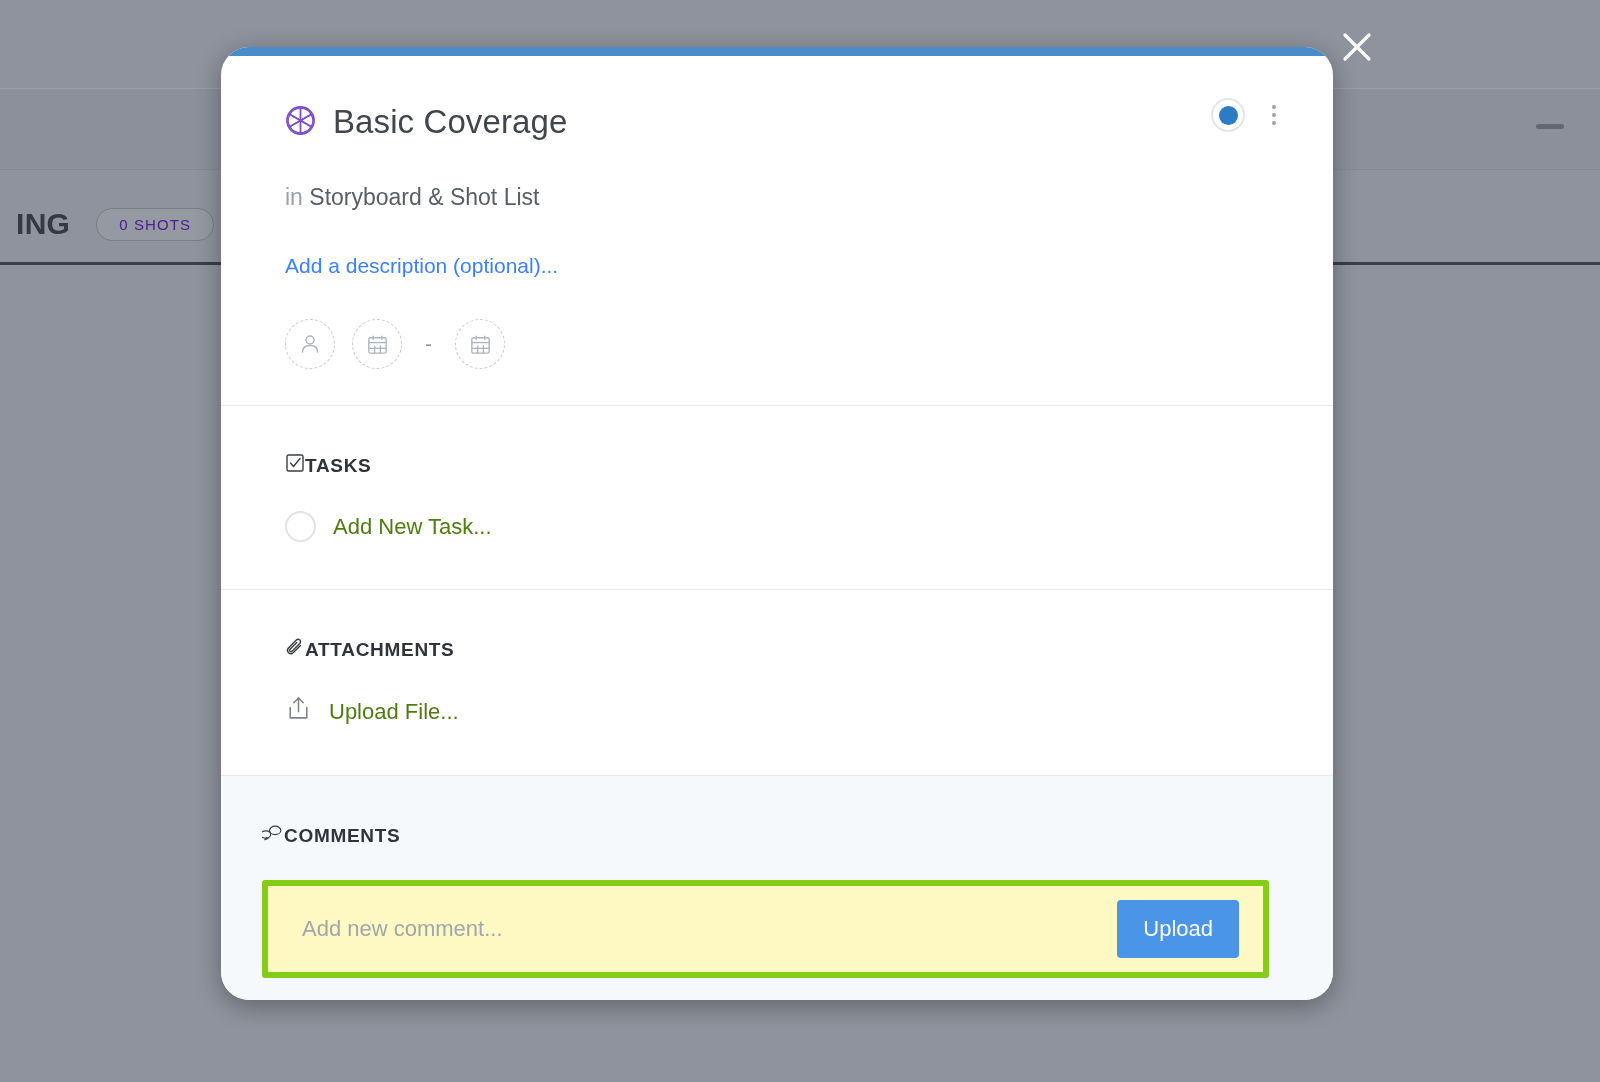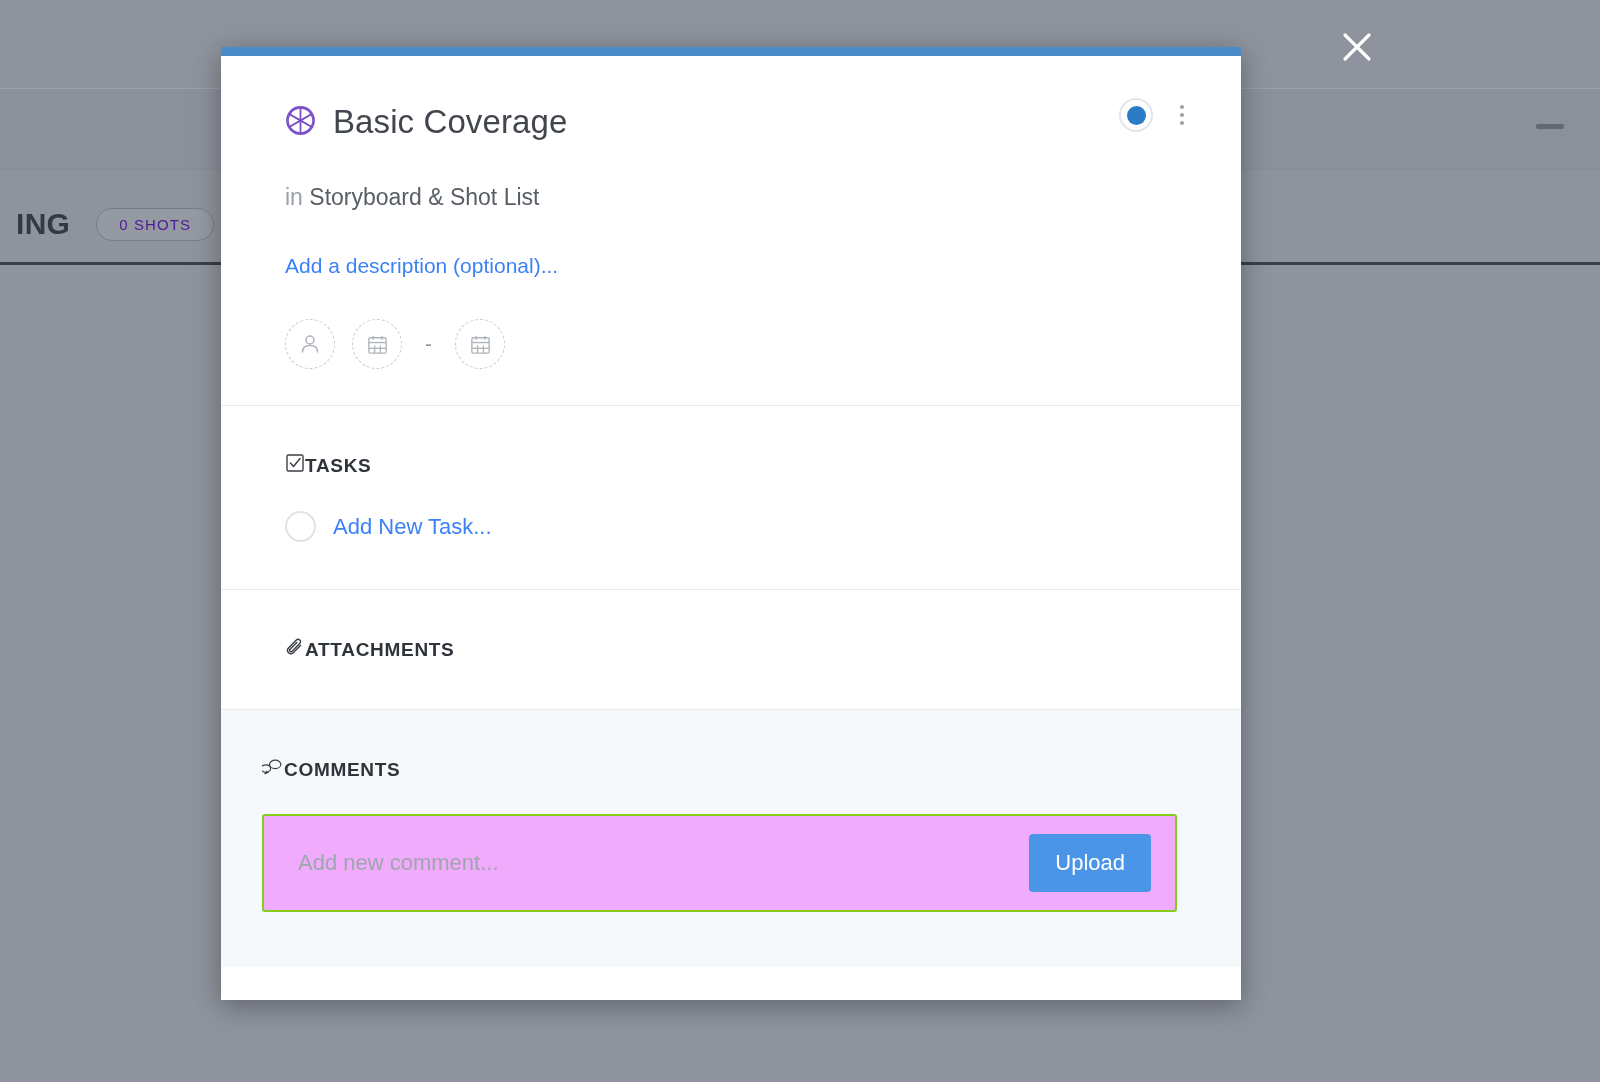--- a/index.html
+++ b/index.html
@@ -87,26 +87,27 @@
     cursor: pointer;
     z-index: 40;
   }
   #close-btn svg { display: block; }
 
   
   #modal {
     position: absolute;
     left: 221px;
     top: 47px;
-    width: 1020px;
+    width: 1112px;
     height: 953px;
     background: #ffffff;
     box-shadow: 0 6px 26px rgba(0,0,0,0.33);
     overflow: hidden;
     z-index: 30;
+    border-radius: 28px;
   }
 
   #modal-accent {
     height: 9px;
     width: 100%;
     background: #4a8cc7;
   }
 
   
   .top-section {
@@ -232,43 +233,43 @@
     letter-spacing: .7px;
     color: #2f343b;
   }
 
   .section-row {
     margin-top: 33px;
     display: flex;
     align-items: center;
     gap: 17px;
     font-size: 22px;
-    color: #3b82f6;
+    color: #4d7c0f;
     cursor: pointer;
   }
 
   .task-circle {
     width: 31px;
     height: 31px;
     border-radius: 50%;
     border: 2px solid #dfe3e7;
     flex: 0 0 auto;
   }
 
   
   #comments-section {
     background: #f6f9fc;
     padding: 47px 64px 55px 41px;
     min-height: 245px;
   }
 
   #comment-box {
     margin-top: 32px;
-    background: #f0abfc;
-    border: 2px solid #84cc16;
+    background: #fef9c3;
+    border: 6px solid #84cc16;
     border-radius: 3px;
     height: 98px;
     display: flex;
     align-items: center;
     justify-content: space-between;
     padding: 0 24px 0 34px;
   }
 
   #comment-input {
     border: none;
@@ -417,20 +418,30 @@
 
   <div class="section">
     <div class="section-head">
       <span>
         <svg width="20" height="20" viewBox="0 0 20 20" fill="none" stroke="#3a3f46" stroke-width="1.4" stroke-linecap="round">
           <path d="M15.5 8.5 L8.2 15.8 A3.4 3.4 0 0 1 3.4 11 L11.4 3 A2.4 2.4 0 0 1 14.8 6.4 L7 14.2 A1.4 1.4 0 0 1 5 12.2 L11.8 5.4"></path>
         </svg>
       </span>
       <span>ATTACHMENTS</span>
     </div>
+    <div class="section-row">
+      <span>
+        <svg width="27" height="27" viewBox="0 0 26 26" fill="none" stroke="#7e848c" stroke-width="1.5" stroke-linecap="round" stroke-linejoin="round">
+          <path d="M5 12 L5 22 L21 22 L21 12"></path>
+          <line x1="13" y1="3" x2="13" y2="16"></line>
+          <path d="M8.5 7.5 L13 3 L17.5 7.5"></path>
+        </svg>
+      </span>
+      <span>Upload File...</span>
+    </div>
   </div>
 
   <div class="divider"></div>
 
   <div id="comments-section">
     <div class="section-head">
       <span>
         <svg width="22" height="20" viewBox="0 0 24 22" fill="none" stroke="#3a3f46" stroke-width="1.3" stroke-linejoin="round">
           <path d="M14.5 3.5 A6.2 4.6 0 1 1 8.2 8.2 A6.2 4.6 0 0 1 14.5 3.5 Z"></path>
           <path d="M9.4 12.6 A5.4 4.1 0 1 1 4.2 8.6 A5.4 4.1 0 0 1 9.4 12.6 Z"></path>

